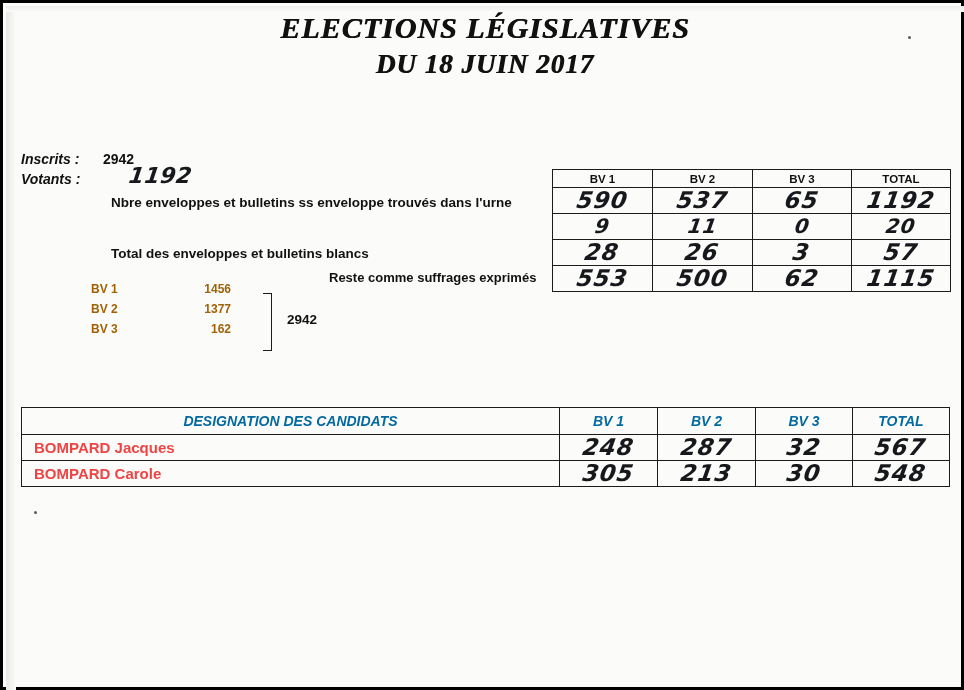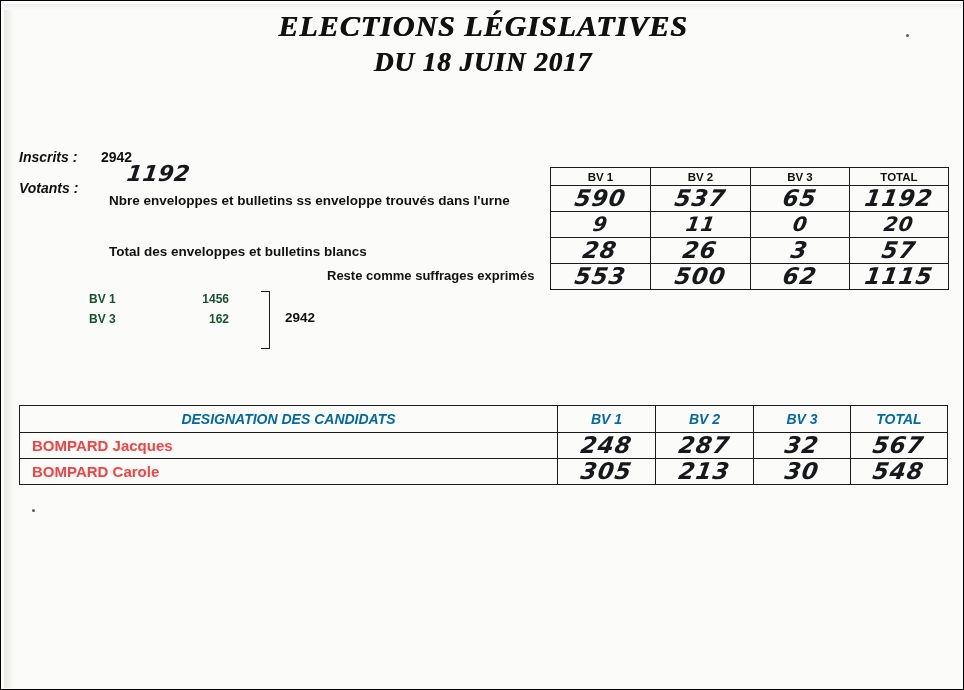--- a/index.html
+++ b/index.html
@@ -12,21 +12,21 @@
     background: #ffffff;
     font-family: "Liberation Sans", sans-serif;
     overflow: hidden;
   }
   .page {
     position: relative;
     width: 964px;
     height: 690px;
     background: #fbfbf9;
     box-sizing: border-box;
-    border: 1px solid #000000;
+    border: 3px solid #000000;
   }
   
   .scan-edge-left {
     position: absolute;
     left: 3px; top: 3px;
     width: 10px; height: 684px;
     background: linear-gradient(to right, #e8e8e4, #fbfbf9);
     pointer-events: none;
   }
   .scan-edge-top {
@@ -66,21 +66,21 @@
   }
 
   
   .inscrits-row, .votants-row {
     position: absolute;
     font-size: 14px;
     font-weight: bold;
     color: #111;
   }
   .inscrits-row { left: 18px; top: 148px; }
-  .votants-row  { left: 18px; top: 179px; }
+  .votants-row  { left: 18px; top: 168px; }
   .lbl-key { display: inline-block; width: 82px; font-style: italic; }
   .lbl-val { font-weight: bold; }
 
   .hand {
     font-family: "DejaVu Sans", sans-serif;
     color: #16181c;
     font-weight: 600;
     font-style: italic;
     letter-spacing: 0.5px;
     transform: skewX(-8deg);
@@ -141,24 +141,24 @@
     display: inline-block;
     transform: skewX(-9deg);
     line-height: 1;
   }
   .cell-hand.small { font-size: 20px; }
 
   
   .bv-block {
     position: absolute;
     left: 88px;
-    top: 288px;
+    top: 276px;
     font-size: 12px;
     font-weight: bold;
-    color: #14532d;
+    color: #a16207;
   }
   .bv-block .bv-row {
     height: 20px;
     line-height: 20px;
     white-space: nowrap;
   }
   .bv-name { display: inline-block; width: 88px; }
   .bv-num  { display: inline-block; width: 52px; text-align: right; }
   .brace-line {
     position: absolute;
@@ -282,20 +282,23 @@
         <td><span class="cell-hand">500</span></td>
         <td><span class="cell-hand">62</span></td>
         <td><span class="cell-hand">1115</span></td>
       </tr>
     </tbody>
   </table>
 
   <div class="bv-block">
     <div class="bv-row">
       <span class="bv-name">BV 1</span><span class="bv-num">1456</span>
+    </div>
+    <div class="bv-row">
+      <span class="bv-name">BV 2</span><span class="bv-num">1377</span>
     </div>
     <div class="bv-row">
       <span class="bv-name">BV 3</span><span class="bv-num">162</span>
     </div>
   </div>
   <div class="brace-line"></div>
   <div class="bv-total">2942</div>
 
   <table class="table-cand">
     <colgroup>

